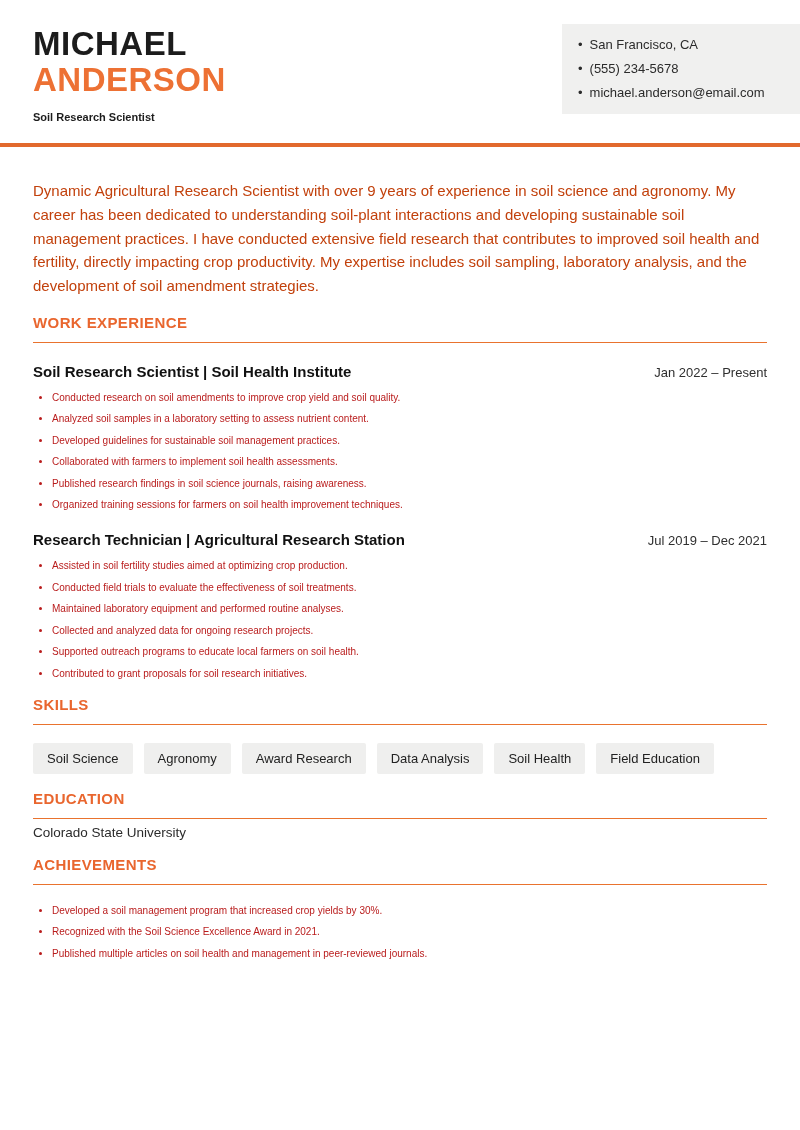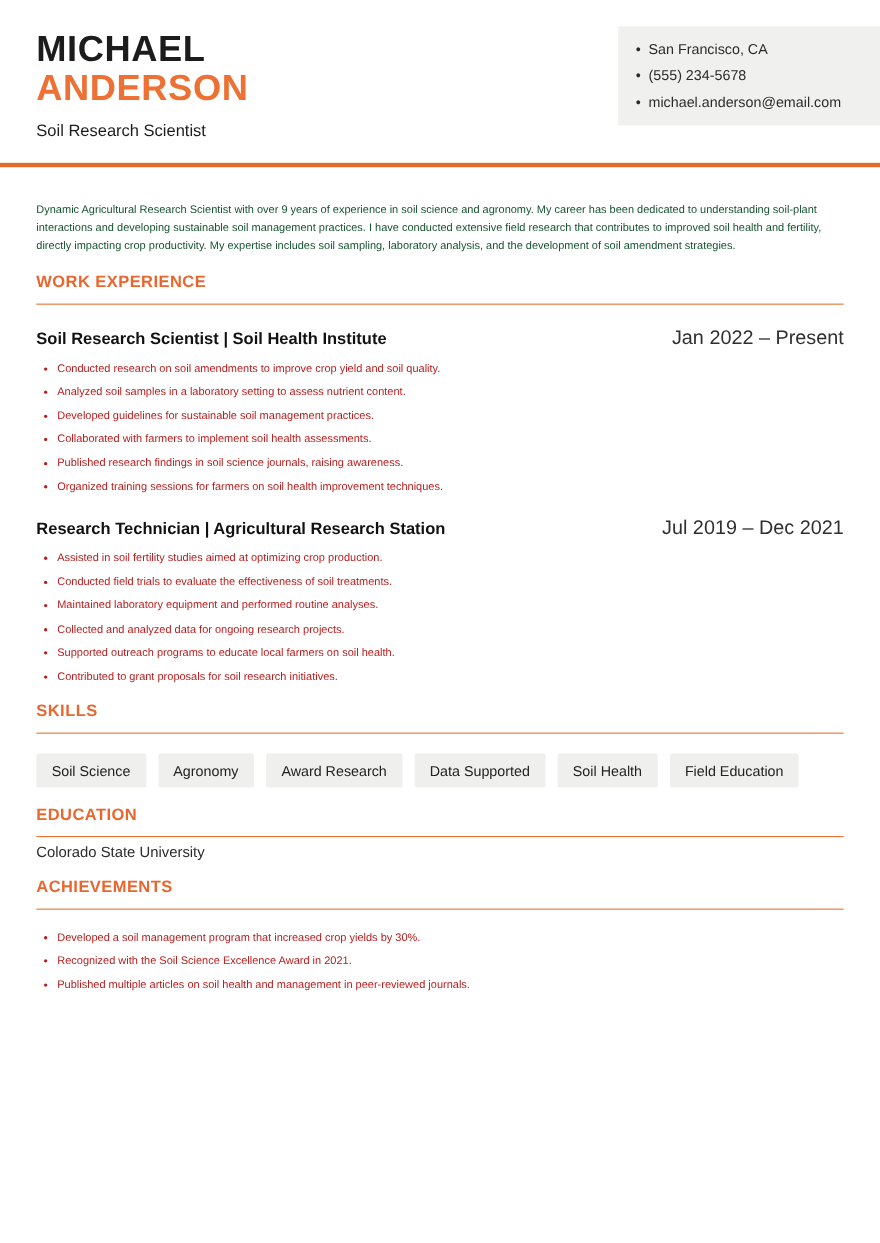--- a/index.html
+++ b/index.html
@@ -26,22 +26,23 @@
   .name-line {
     font-size: 33px;
     font-weight: 800;
     letter-spacing: 0.5px;
     line-height: 1.08;
   }
   .name-first { color: #1c1c1c; }
   .name-last  { color: #ED7134; }
   .prof-title {
     margin-top: 14px;
-    font-size: 15px;
+    font-size: 11px;
     color: #1c1c1c;
+    font-weight: bold;
   }
   .contact-card {
     background: #F0F0EF;
     width: 238px;
     box-sizing: border-box;
     padding: 13px 16px 14px 16px;
   }
   .contact-list { list-style: none; margin: 0; padding: 0; }
   .contact-list li {
     font-size: 13px;
@@ -59,23 +60,23 @@
   
   .top-divider {
     margin-top: 20px;
     height: 4px;
     width: 100%;
     background: #E2692D;
   }
   
   .summary {
     margin: 32px 33px 0 33px;
-    font-size: 10px;
+    font-size: 15px;
     line-height: 1.58;
-    color: #14532d;
+    color: #c2410c;
   }
   
   .section { margin: 16px 33px 0 33px; }
   .section-heading {
     color: #E8542D;
     color: #E9662E;
     font-size: 15px;
     font-weight: 700;
     letter-spacing: 0.4px;
     margin: 0;
@@ -88,21 +89,21 @@
     display: flex;
     justify-content: space-between;
     align-items: baseline;
   }
   .job-title {
     font-size: 15px;
     font-weight: 700;
     color: #111111;
   }
   .job-dates {
-    font-size: 18px;
+    font-size: 13px;
     color: #2f2f2f;
     white-space: nowrap;
   }
   ul.bullets {
     margin: 11px 0 0 0;
     padding-left: 19px;
   }
   ul.bullets li {
     font-size: 10px;
     color: #b91c1c;
@@ -204,21 +205,21 @@
       </ul>
     </div>
   </section>
 
   <section class="section">
     <h2 class="section-heading">SKILLS</h2>
     <div class="chip-row">
       <span class="chip">Soil Science</span>
       <span class="chip">Agronomy</span>
       <span class="chip">Award Research</span>
-      <span class="chip">Data Supported</span>
+      <span class="chip">Data Analysis</span>
       <span class="chip">Soil Health</span>
       <span class="chip">Field Education</span>
     </div>
   </section>
 
   <section class="section">
     <h2 class="section-heading">EDUCATION</h2>
     <div class="edu-school">Colorado State University</div>
   </section>
 

